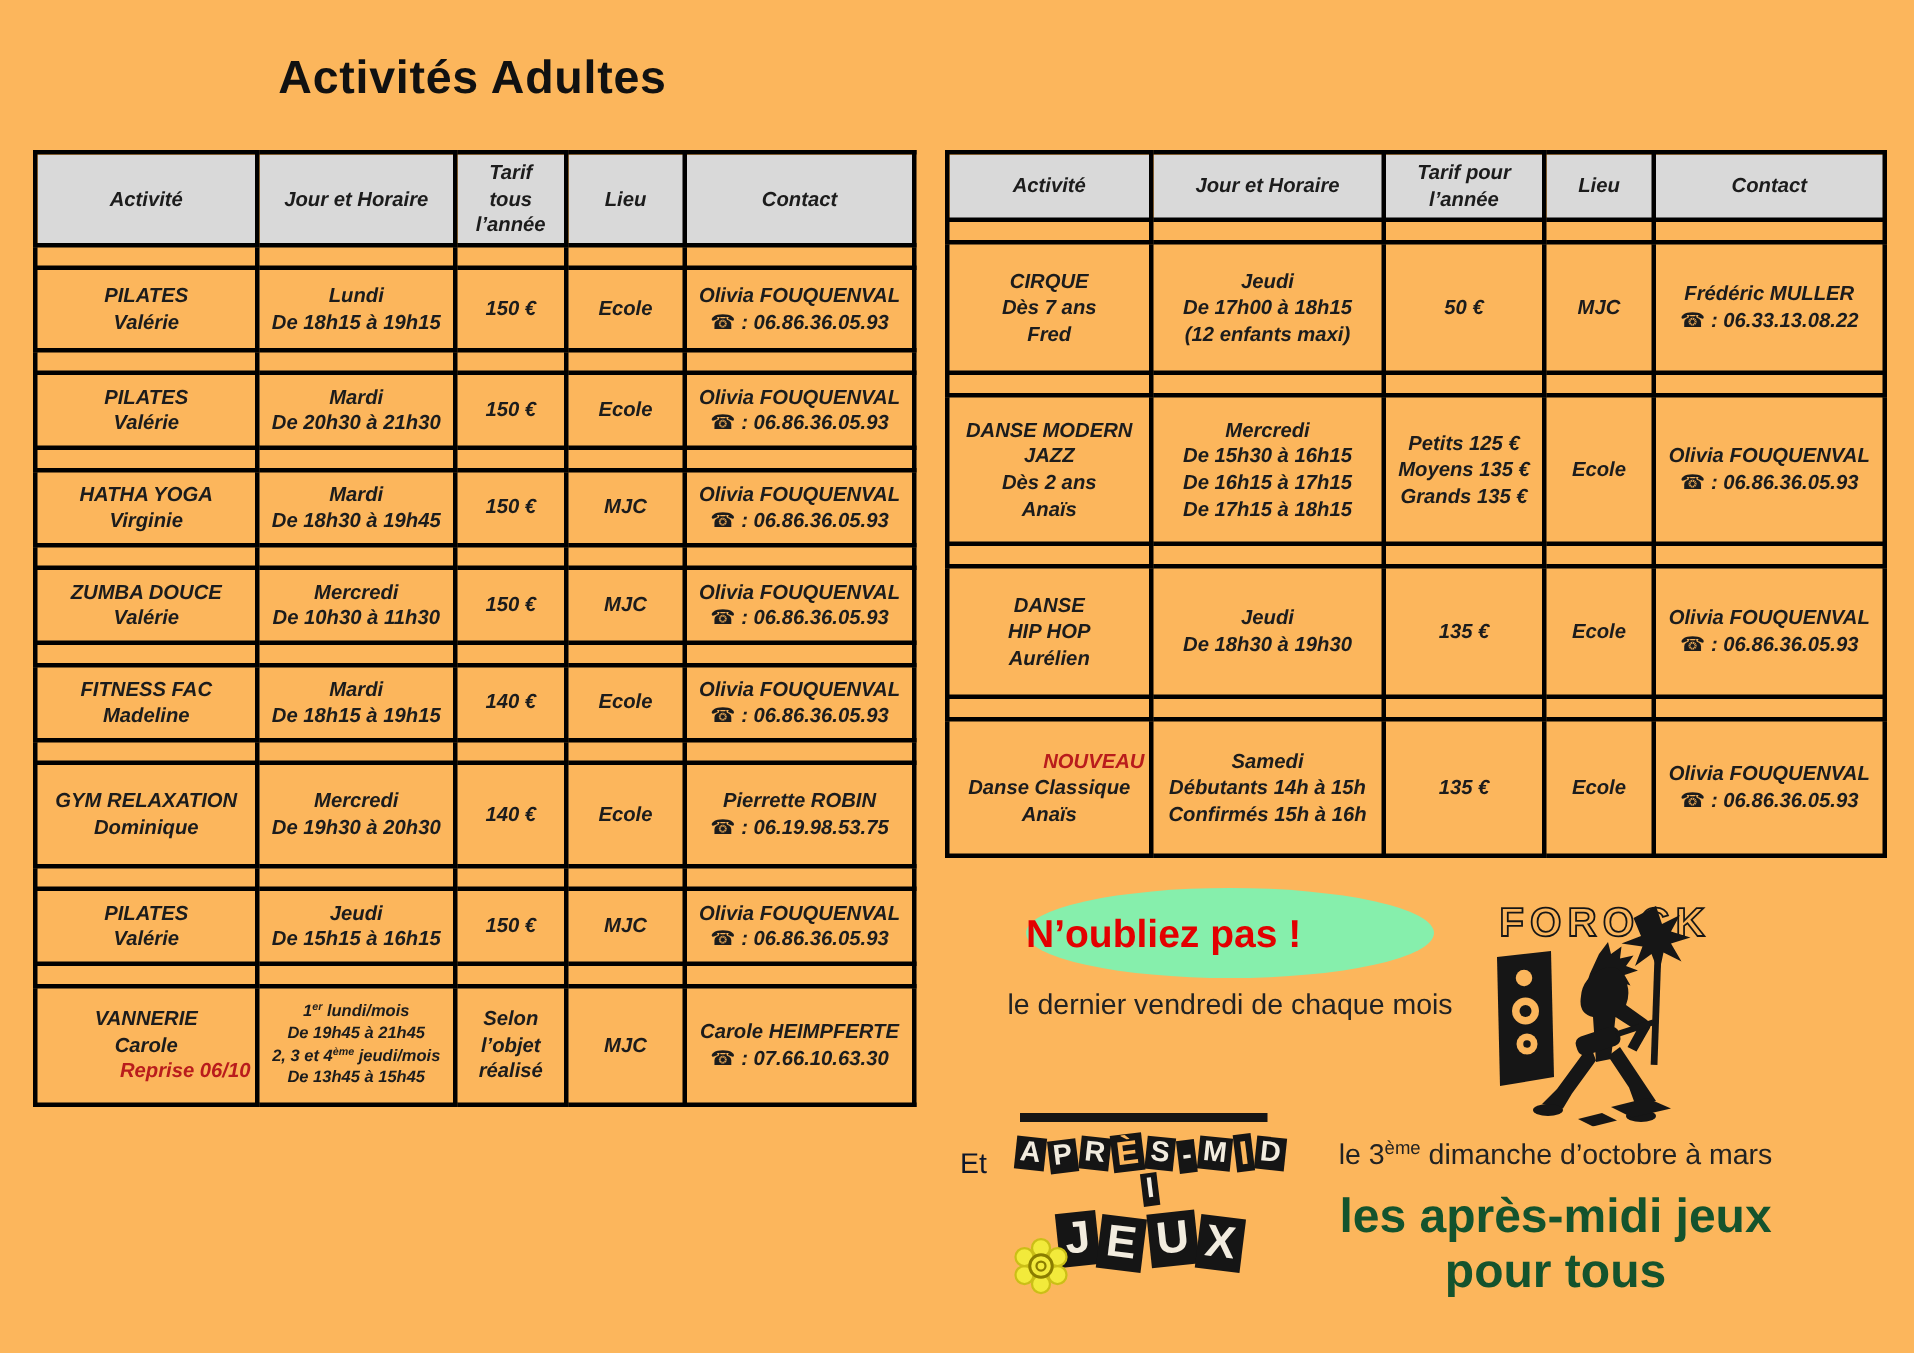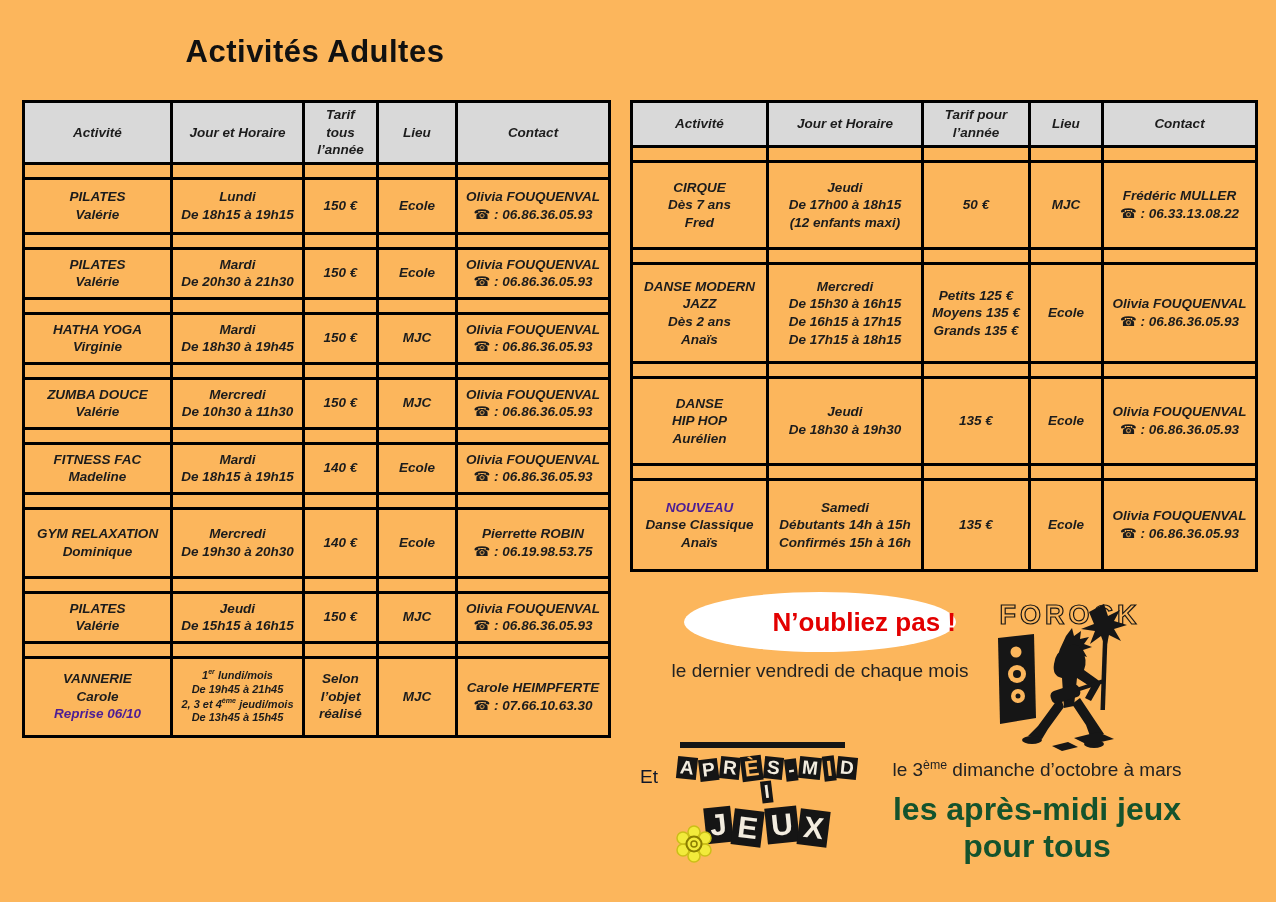--- a/index.html
+++ b/index.html
@@ -40,28 +40,28 @@
   .t-adultes tr.r0 td{height:46px}
   .t-adultes tr.r1 td,.t-adultes tr.r2 td,.t-adultes tr.r3 td,
   .t-adultes tr.r4 td,.t-adultes tr.r6 td{height:41px}
   .t-adultes tr.r5 td{height:60px}
   .t-adultes tr.r7 td{height:70px}
   .t-jeunesse tr.r0 td{height:78px}
   .t-jeunesse tr.r1 td{height:90px}
   .t-jeunesse tr.r2 td{height:78px}
   .t-jeunesse tr.r3 td{height:82px}
   .ln{white-space:nowrap;}
-  .ln.red{color:#4c1d95;}
+  .ln.red{color:#b91c1c;text-align:right;}
   .ln.small{font-size:11px;line-height:1.25;}
   .ln sup{font-size:.65em;}
   
   .reminder{position:absolute;left:630px;top:592px;width:380px;text-align:center;}
   .bubble{
-    width:272px;height:60px;margin:0 auto;background:#ffffff;
-    border-radius:50%;display:flex;align-items:center;justify-content:flex-end;
+    width:272px;height:60px;margin:0 auto;background:#86efac;
+    border-radius:50%;display:flex;align-items:center;justify-content:flex-start;
   }
   .bubble span{color:#E30000;font-weight:bold;font-size:26px;}
   .retrouvez{margin-top:14px;font-size:20px;color:#222;}
   .retrouvez b{font-size:29px;font-weight:bold;color:#111;}
   .dernier{margin-top:8px;font-size:19px;color:#222;}
   
   .forock-logo{position:absolute;left:982px;top:596px;width:172px;height:155px;}
   
   .footer-et{position:absolute;left:640px;top:766px;font-size:19px;color:#0f172a;}
   .apres-logo{position:absolute;left:672px;top:742px;width:190px;height:140px;}

